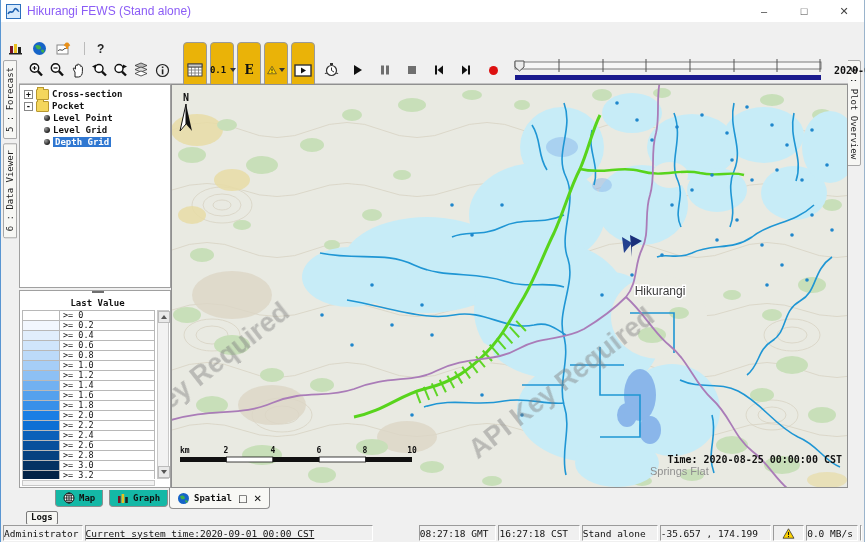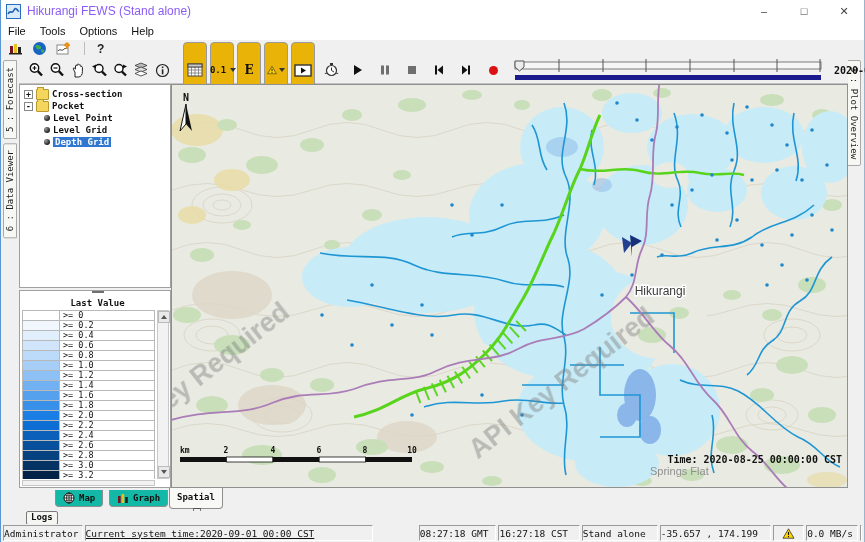--- a/index.html
+++ b/index.html
@@ -115,26 +115,20 @@
       <path d="M2,10 C4,5 6,11 8,6 C10,2 12,8 13,7" fill="none" stroke="#1d5fae" stroke-width="1.6"></path>
     </svg>
     <span class="title">Hikurangi FEWS  (Stand alone)</span>
     <div class="winbtns">
       <div class="winbtn">–</div>
       <div class="winbtn">□</div>
       <div class="winbtn">✕</div>
     </div>
   </div>
 
-  <div class="menubar">
-    <span class="menu-item">File</span>
-    <span class="menu-item">Tools</span>
-    <span class="menu-item">Options</span>
-    <span class="menu-item">Help</span>
-  </div>
 
   <div class="toolbar1">
     <svg width="15" height="15" viewBox="0 0 15 15">
       <rect x="2" y="5" width="3" height="8" fill="#7a1020"></rect>
       <rect x="6" y="3" width="3" height="10" fill="#e8c020"></rect>
       <rect x="10" y="6" width="3" height="7" fill="#222"></rect>
       <rect x="1" y="12" width="13" height="1.5" fill="#222"></rect>
     </svg>
     <svg width="15" height="15" viewBox="0 0 15 15">
       <circle cx="7.5" cy="7.5" r="6.5" fill="#1664c8"></circle>
@@ -648,21 +642,21 @@
       <span>Map</span>
     </div>
     <div class="btab" style="left:108px;">
       <svg width="12" height="12" viewBox="0 0 12 12">
         <rect x="1" y="4" width="2.6" height="7" fill="#7a1020"></rect>
         <rect x="4.6" y="2" width="2.6" height="9" fill="#e8c020"></rect>
         <rect x="8.2" y="5" width="2.6" height="6" fill="#222"></rect>
       </svg>
       <span>Graph</span>
     </div>
-    <div class="btab active" style="left:168px;flex-direction:column;">
+    <div class="btab active" style="left:168px;">
       <svg width="13" height="13" viewBox="0 0 13 13">
         <circle cx="6.5" cy="6.5" r="5.5" fill="#1664c8"></circle>
         <path d="M3,4.5 C4.5,2.8 7,3.6 7.8,5.2 C8.6,7 6,7.8 4.3,7 Z M8,8.5 C9.8,7.8 11.3,8.6 10.5,10.2 C9.7,11.8 8,10 8,8.5 Z" fill="#3fae4a"></path>
       </svg>
       <span>Spatial</span>
       <span class="tabglyph">□</span>
       <span class="tabglyph">✕</span>
     </div>
   </div>
   <div class="logsrow">

